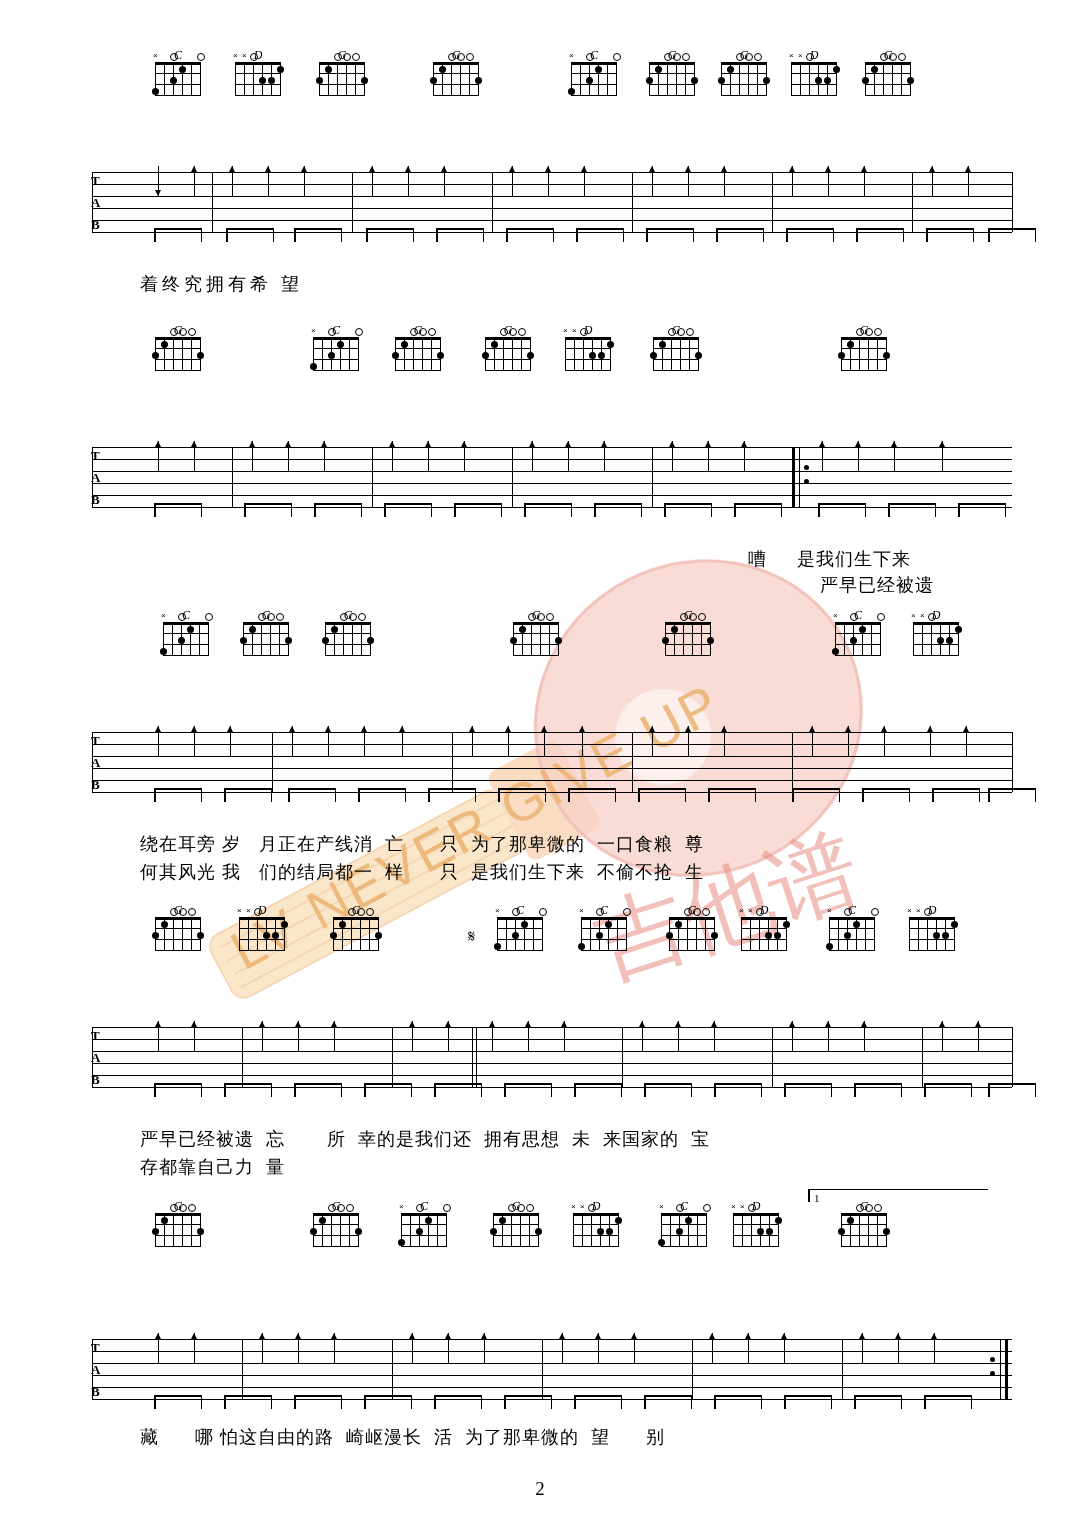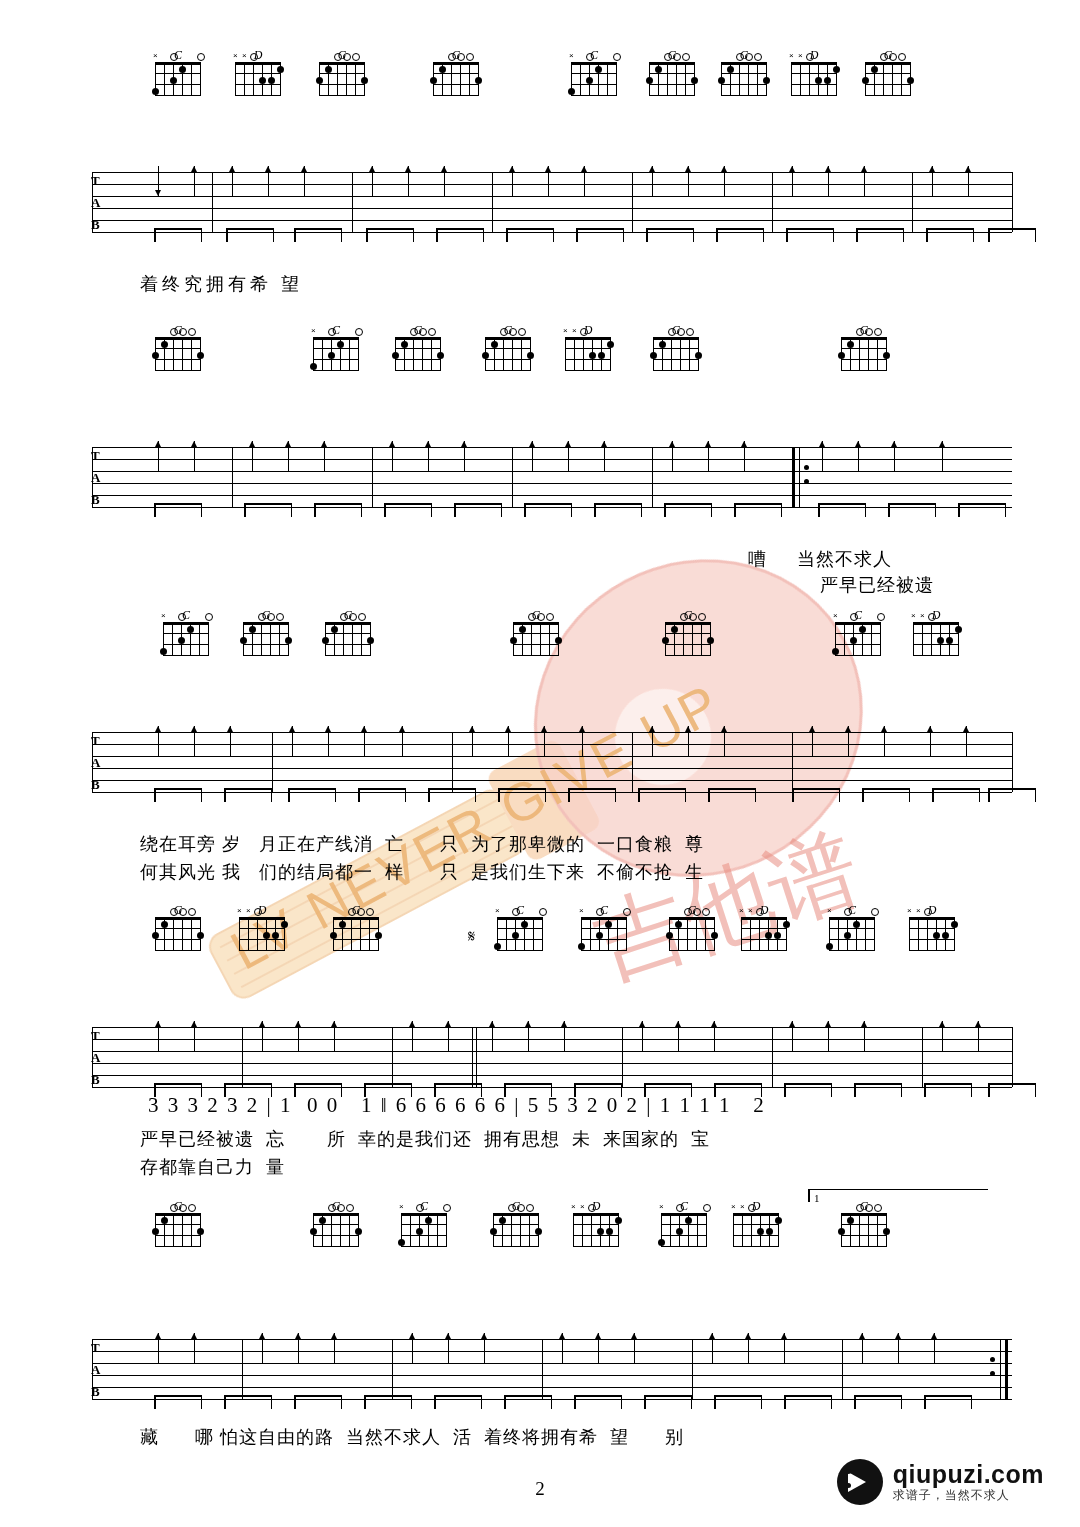--- a/index.html
+++ b/index.html
@@ -643,21 +643,21 @@
           <div class="st" style="left:0;"></div>
           <div class="st" style="right:0;"></div>
         </div>
       <div class="beamgrp" style="left:866px;width:48px;">
           <div class="bm"></div>
           <div class="st" style="left:0;"></div>
           <div class="st" style="right:0;"></div>
         </div>
     </div>
 
-    <div class="lyricline" style="top:222px;left:748px;letter-spacing:1px;">嘈     当然不求人</div>
+    <div class="lyricline" style="top:222px;left:748px;letter-spacing:1px;">嘈     是我们生下来</div>
     <div class="lyricline" style="top:248px;left:820px;letter-spacing:1px;">严早已经被遗</div>
   </div>
 
   <div class="system" style="top:610px;">
     <div class="chords">
       <div class="chordbox" style="left:160px;">
         <div class="cname">C</div>
         <div class="grid">
           <div class="nut"></div>
             <div class="fretline" style="top:11px;"></div>
@@ -1210,21 +1210,20 @@
           <div class="st" style="left:0;"></div>
           <div class="st" style="right:0;"></div>
         </div>
       <div class="beamgrp" style="left:896px;width:48px;">
           <div class="bm"></div>
           <div class="st" style="left:0;"></div>
           <div class="st" style="right:0;"></div>
         </div>
     </div>
 
-    <div class="numline" style="top:188px;left:148px;">3 3 3 2 3 2 | 1  0 0   1 ‖ 6 6 6 6 6 6 | 5 5 3 2 0 2 | 1 1 1 1   2</div>
     <div class="lyricline" style="top:222px;left:140px;letter-spacing:1px;">严早已经被遗  忘       所  幸的是我们还  拥有思想  未  来国家的  宝</div>
     <div class="lyricline" style="top:250px;left:140px;letter-spacing:1px;">存都靠自己力  量</div>
   </div>
 
   <div class="system" style="top:1185px;">
     <div class="ending" style="left:808px;top:4px;width:180px;"></div>
     <div class="endlbl" style="left:814px;top:7px;">1</div>
 
     <div class="chords" style="margin-top:16px;">
       <div class="chordbox" style="left:152px;">
@@ -1495,26 +1494,19 @@
           <div class="st" style="left:0;"></div>
           <div class="st" style="right:0;"></div>
         </div>
       <div class="beamgrp" style="left:832px;width:48px;">
           <div class="bm"></div>
           <div class="st" style="left:0;"></div>
           <div class="st" style="right:0;"></div>
         </div>
     </div>
 
-    <div class="lyricline" style="top:240px;left:140px;letter-spacing:1px;">藏      哪 怕这自由的路  当然不求人  活  着终将拥有希  望      别</div>
+    <div class="lyricline" style="top:240px;left:140px;letter-spacing:1px;">藏      哪 怕这自由的路  崎岖漫长  活  为了那卑微的  望      别</div>
   </div>
 
   <div class="pagenum" style="top:1478px;">2</div>
 
-  <div class="footer">
-    <div class="fcirc"></div>
-    <div class="ftext">
-      <div class="t1">qiupuzi.com</div>
-      <div class="t2">求谱子，当然不求人</div>
-    </div>
-  </div>
 
 </div>
 
 </body></html>

